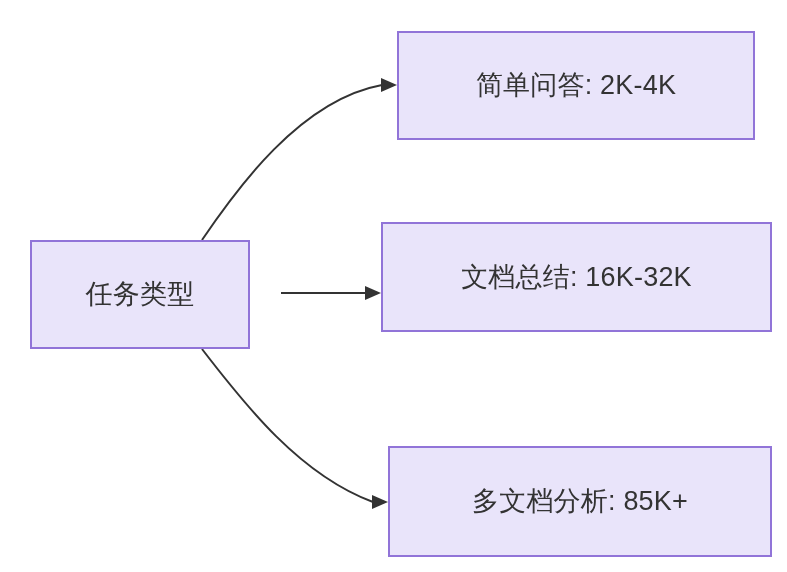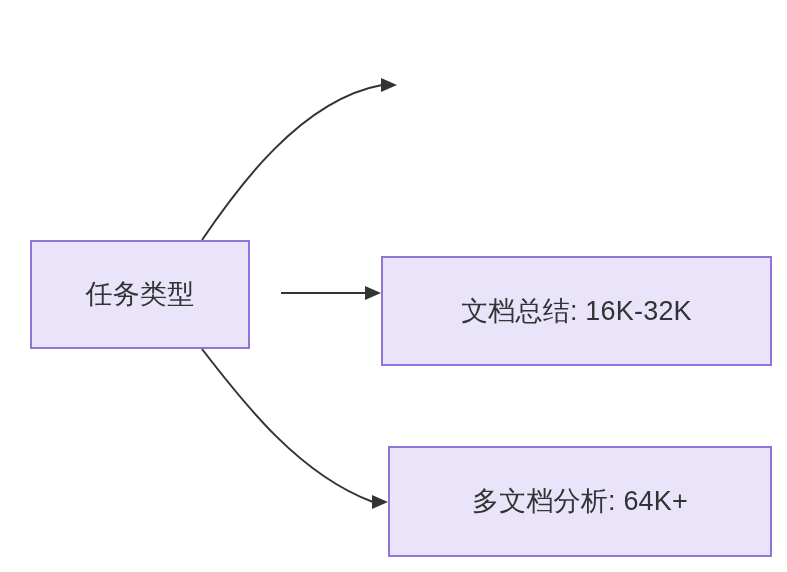--- a/index.html
+++ b/index.html
@@ -62,21 +62,21 @@
   
   .node-simple-qa {
     left: 397px;
     top: 31px;
     width: 358px;
     height: 109px;
   }
 
   .node-doc-summary {
     left: 381px;
-    top: 256px;
+    top: 222px;
     width: 391px;
     height: 110px;
   }
 
   .node-multi-doc {
     left: 388px;
     top: 446px;
     width: 384px;
     height: 111px;
   }
@@ -112,22 +112,25 @@
     <g>
       <path class="edge-path" d="M 202,349 C 245,405 300,475 373,502"></path>
       <polygon class="arrow-head" points="372,495 388,502 372,509"></polygon>
     </g>
   </svg>
 
   <div class="node node-source">
     <span class="node-label">任务类型</span>
   </div>
 
+  <div class="node node-simple-qa">
+    <span class="node-label">简单问答: 2K-4K</span>
+  </div>
 
   <div class="node node-doc-summary">
     <span class="node-label">文档总结: 16K-32K</span>
   </div>
 
   <div class="node node-multi-doc">
-    <span class="node-label">多文档分析: 64K+</span>
+    <span class="node-label">多文档分析: 85K+</span>
   </div>
 
 </div>
 
 </body></html>

